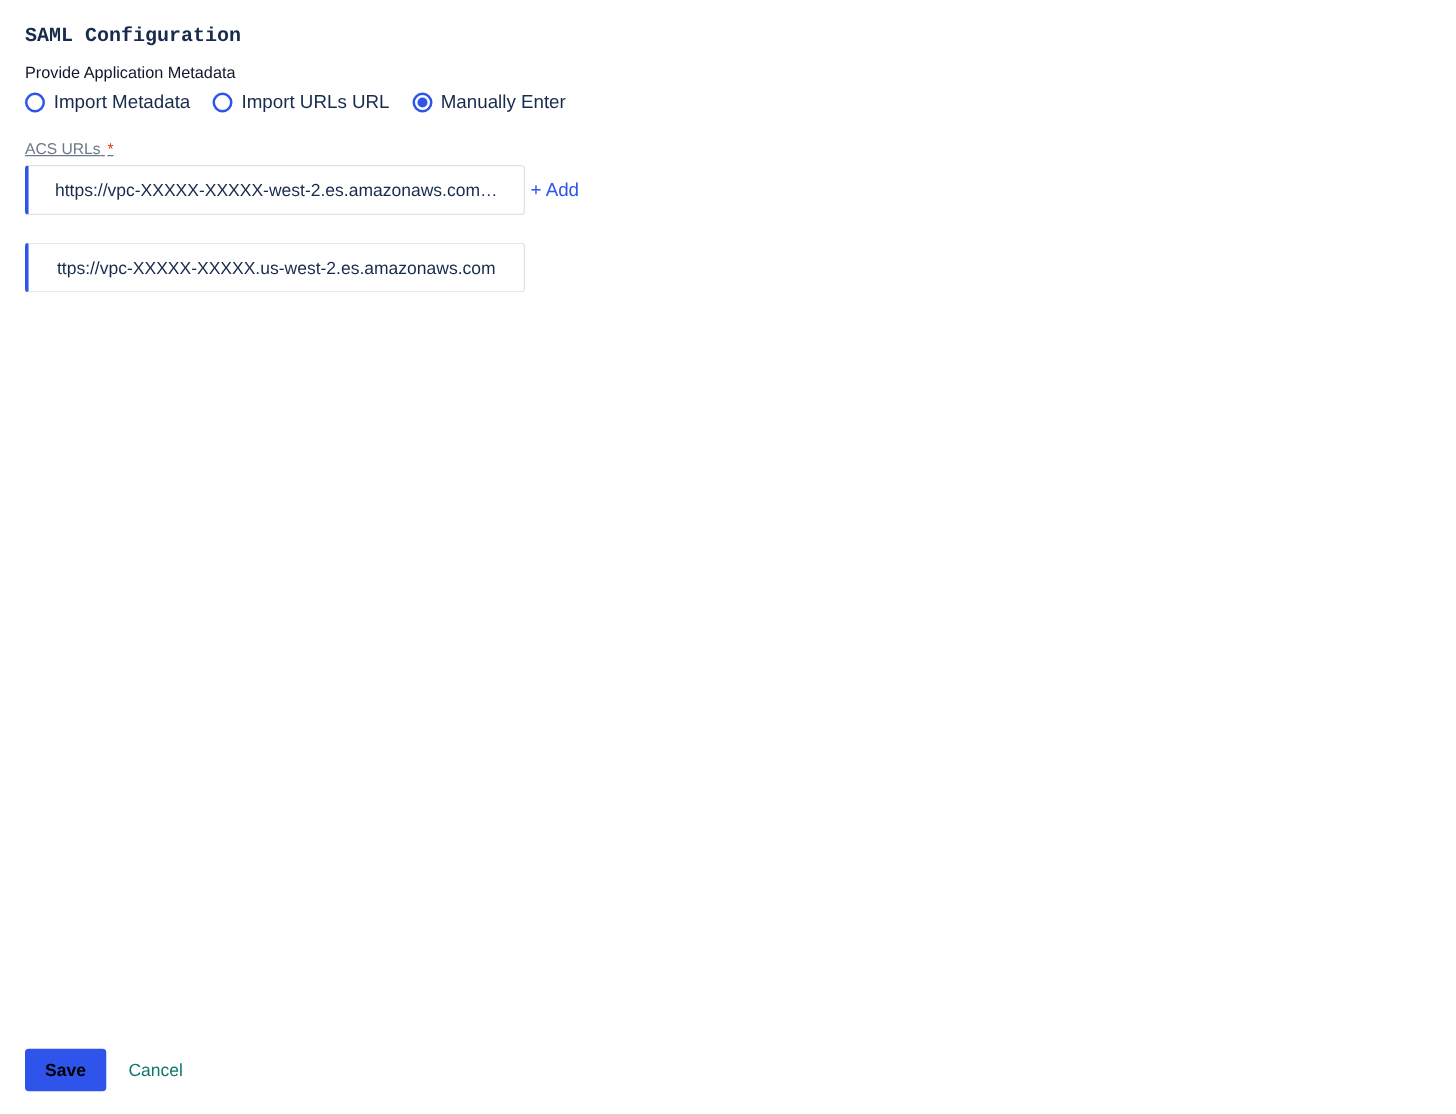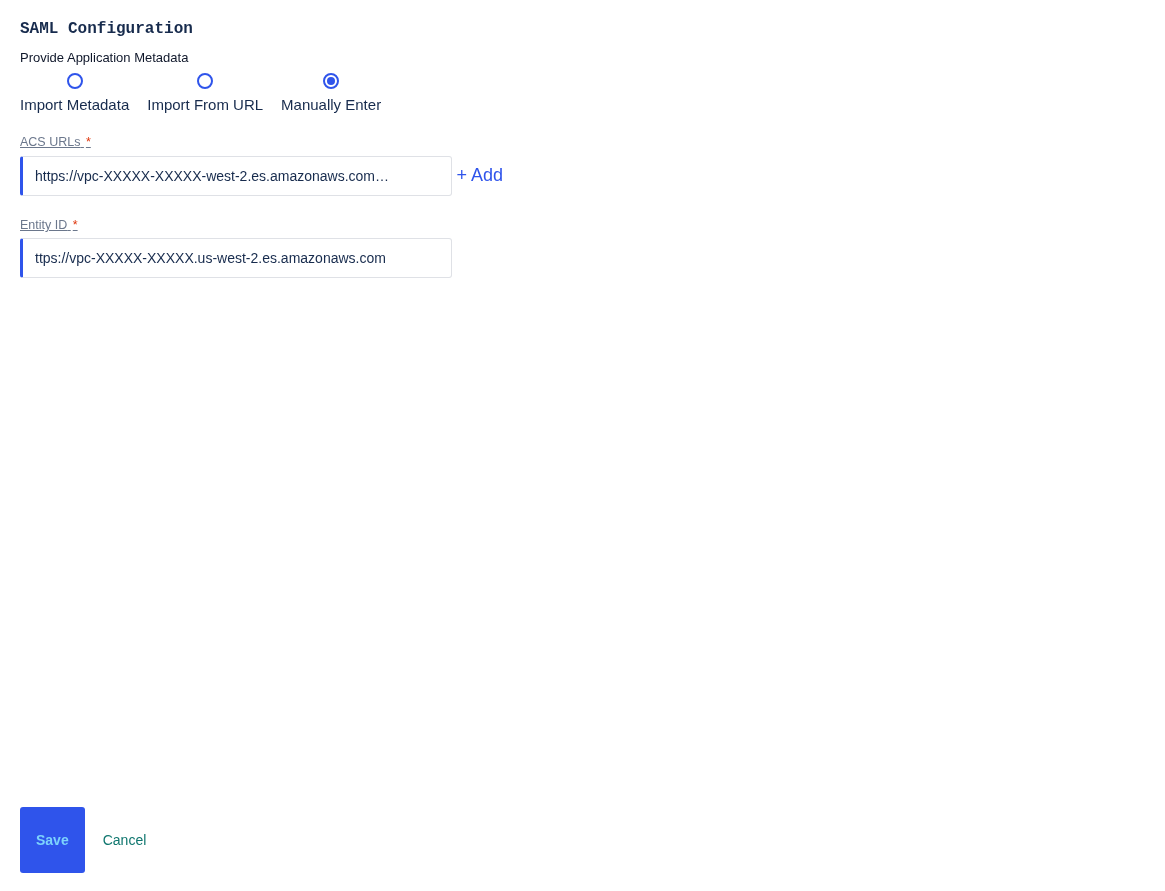--- a/index.html
+++ b/index.html
@@ -31,21 +31,20 @@
       display: flex;
       gap: 18px;
       align-items: center;
       margin-bottom: 22px;
     }
     .radio-option {
       display: flex;
       align-items: center;
       gap: 7px;
       cursor: pointer;
-      flex-direction: column;
     }
     .radio-circle {
       width: 16px;
       height: 16px;
       border: 2px solid #2F54EB;
       border-radius: 50%;
       display: inline-flex;
       align-items: center;
       justify-content: center;
       flex-shrink: 0;
@@ -66,59 +65,60 @@
       font-size: 12.5px;
       color: #6B778C;
       margin-bottom: 6px;
       text-decoration: underline;
     }
     .required {
       color: #DE350B;
       margin-left: 2px;
     }
     .text-input {
-      width: 432px;
+      width: 400px;
       height: 40px;
       border: 1px solid #DFE1E6;
       border-left: 3px solid #2F54EB;
       border-radius: 3px;
       padding: 0 12px;
       font-size: 14px;
       color: #172B4D;
       font-family: inherit;
       outline: none;
       white-space: nowrap;
       overflow: hidden;
       text-overflow: ellipsis;
+      text-align: center;
     }
     .add-link {
-      font-size: 18px;
+      font-size: 15px;
       color: #2F54EB;
       margin-top: 10px;
       cursor: pointer;
       display: inline-block;
     }
     .field-group {
       margin-bottom: 22px;
     }
     .footer {
       position: absolute;
       left: 20px;
       bottom: 18px;
       display: flex;
       align-items: center;
       gap: 18px;
     }
     .save-btn {
       background: #2F54EB;
-      color: #7dd3fc;
+      color: #000000;
       border: none;
       font-size: 14px;
       font-weight: 600;
-      padding: 25px 16px;
+      padding: 9px 16px;
       border-radius: 3px;
       cursor: pointer;
       font-family: inherit;
     }
     .cancel-link {
       color: #0f766e;
       font-size: 14px;
       cursor: pointer;
     }
   </style>
@@ -128,41 +128,37 @@
 <div class="heading">SAML Configuration</div>
 <div class="subtext">Provide Application Metadata</div>
 
 <div class="radio-row">
   <div class="radio-option">
     <span class="radio-circle"></span>
     <span class="radio-label">Import Metadata</span>
   </div>
   <div class="radio-option">
     <span class="radio-circle"></span>
-    <span class="radio-label">Import From URL</span>
+    <span class="radio-label">Import URLs URL</span>
   </div>
   <div class="radio-option">
     <span class="radio-circle selected"></span>
     <span class="radio-label">Manually Enter</span>
   </div>
 </div>
 
 <div class="field-group">
   <div class="field-label">
     <span>ACS URLs</span>
     <span class="required">*</span>
   </div>
   <input type="text" class="text-input" value="https://vpc-XXXXX-XXXXX-west-2.es.amazonaws.com…" style="">
   <div class="add-link">+ Add</div>
 </div>
 
 <div class="field-group">
-  <div class="field-label">
-    <span>Entity ID</span>
-    <span class="required">*</span>
-  </div>
   <input type="text" class="text-input" value="ttps://vpc-XXXXX-XXXXX.us-west-2.es.amazonaws.com" style="">
 </div>
 
 <div class="footer">
   <button class="save-btn">Save</button>
   <span class="cancel-link">Cancel</span>
 </div>
 
 </body></html>

